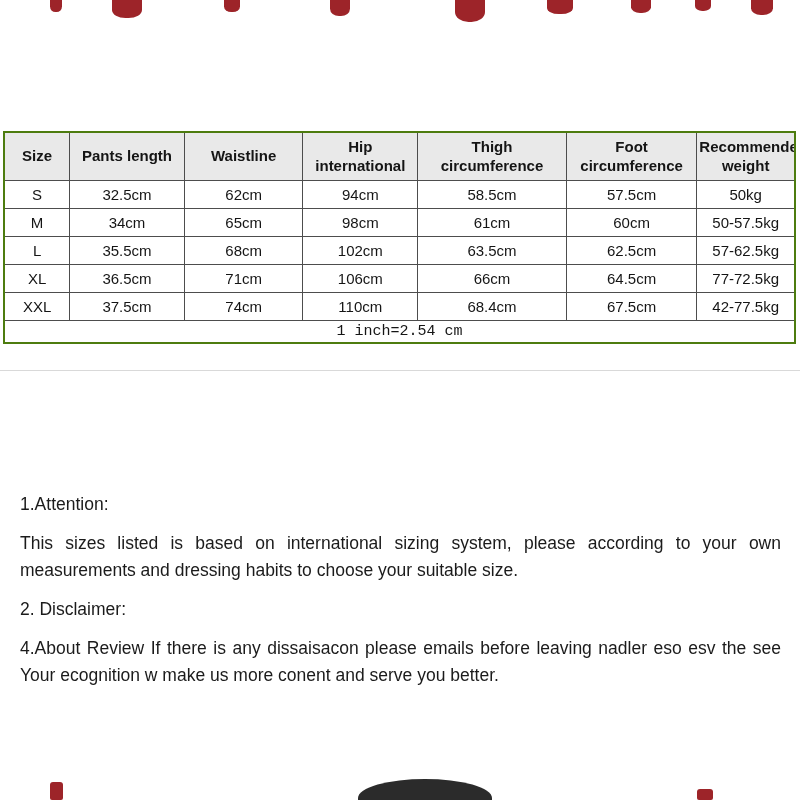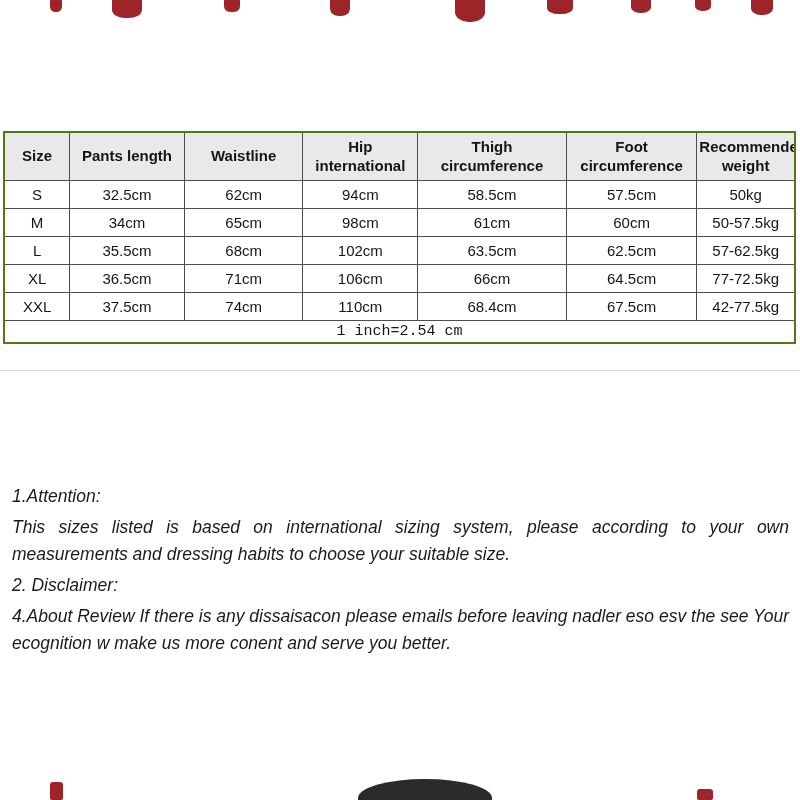--- a/index.html
+++ b/index.html
@@ -60,21 +60,21 @@
 
   
   .notes {
     position: absolute;
     top: 479px; left: 8px; right: 7px;
     font-size: 17.5px;
     line-height: 27px;
     color: #1b1b1b;
     text-align: justify;
   }
-  .notes p { margin: 4px; font-style: italic; }
+  .notes p { margin: 12px; }
 
   
   .frag { position: absolute; }
   .red-frag { border-radius: 0 0 45% 45%; }
   .red-frag.up { border-radius: 3px 3px 2px 2px; }
   .dark-frag { border-radius: 55% 55% 0 0 / 100% 100% 0 0; }
 </style>
 </head>
 <body>
 

